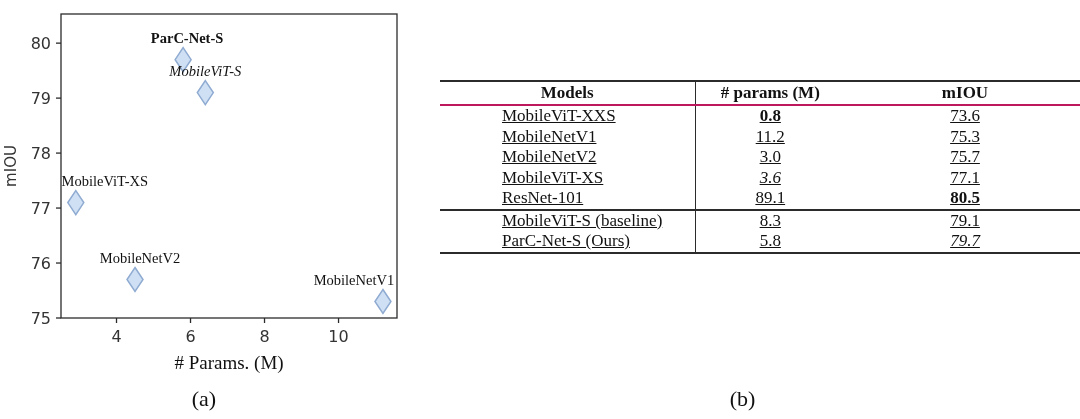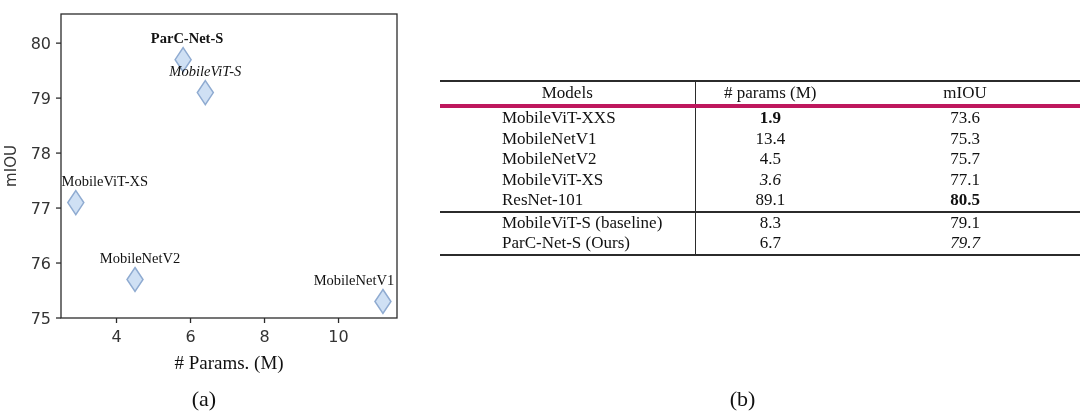--- a/index.html
+++ b/index.html
@@ -38,31 +38,32 @@
     table-layout: fixed;
     width: 645px;
     font-size: 17px;
     color: #111;
     border-top: 2px solid #2b2b2b;
     border-bottom: 2px solid #2b2b2b;
   }
   table.results col.c1 { width: 255px; }
   table.results col.c2 { width: 150px; }
   table.results thead th {
-    font-weight: normal;
+    font-weight: bold;
     text-align: center;
     height: 22px;
     padding: 0;
-    border-bottom: 4px solid #be185d;
+    border-bottom: 2px solid #be185d;
   }
   table.results td {
     height: 20.5px;
     padding: 0;
     text-align: center;
     vertical-align: middle;
+    text-decoration: underline;
   }
   table.results .col-models { border-right: 1.5px solid #2b2b2b; }
   table.results td.col-models {
     text-align: left;
     padding-left: 62px;
   }
   table.results tr.group-end td { border-bottom: 2px solid #2b2b2b; }
   .bold { font-weight: bold; }
   .italic { font-style: italic; }
   .caption-b {
@@ -128,51 +129,51 @@
       <thead>
         <tr>
           <th class="col-models">Models</th>
           <th># params (M)</th>
           <th>mIOU</th>
         </tr>
       </thead>
       <tbody id="results-body">
           <tr>
             <td class="col-models">MobileViT-XXS</td>
-            <td class="bold">1.9</td>
+            <td class="bold">0.8</td>
             <td>73.6</td>
           </tr>
           <tr>
             <td class="col-models">MobileNetV1</td>
-            <td>13.4</td>
+            <td>11.2</td>
             <td>75.3</td>
           </tr>
           <tr>
             <td class="col-models">MobileNetV2</td>
-            <td>4.5</td>
+            <td>3.0</td>
             <td>75.7</td>
           </tr>
           <tr>
             <td class="col-models">MobileViT-XS</td>
             <td class="italic">3.6</td>
             <td>77.1</td>
           </tr>
           <tr class="group-end">
             <td class="col-models">ResNet-101</td>
             <td>89.1</td>
             <td class="bold">80.5</td>
           </tr>
           <tr>
             <td class="col-models">MobileViT-S (baseline)</td>
             <td>8.3</td>
             <td>79.1</td>
           </tr>
           <tr>
             <td class="col-models">ParC-Net-S (Ours)</td>
-            <td>6.7</td>
+            <td>5.8</td>
             <td class="italic">79.7</td>
           </tr>
         </tbody>
     </table>
   </div>
   <div class="caption-b">(b)</div>
 
 </div>
 
 </body></html>

